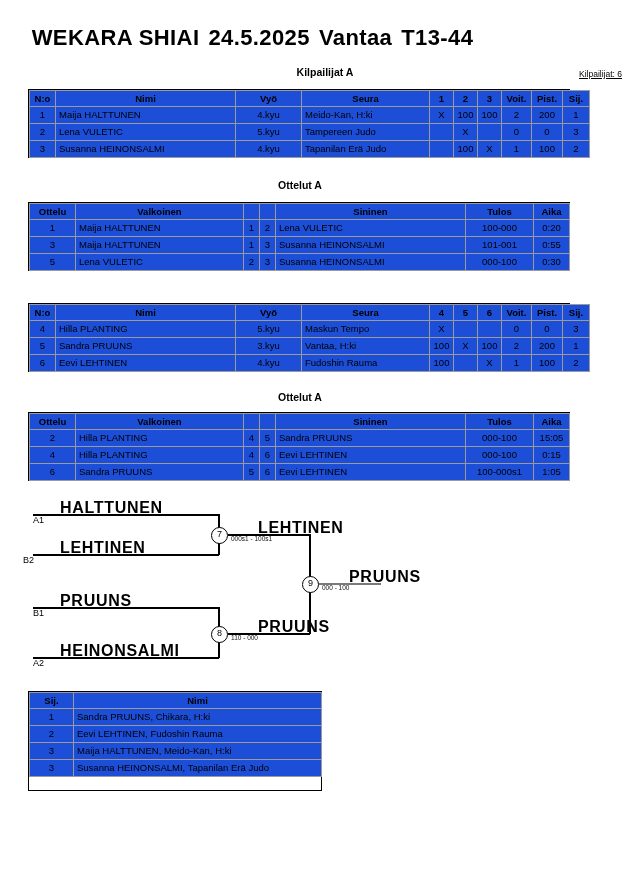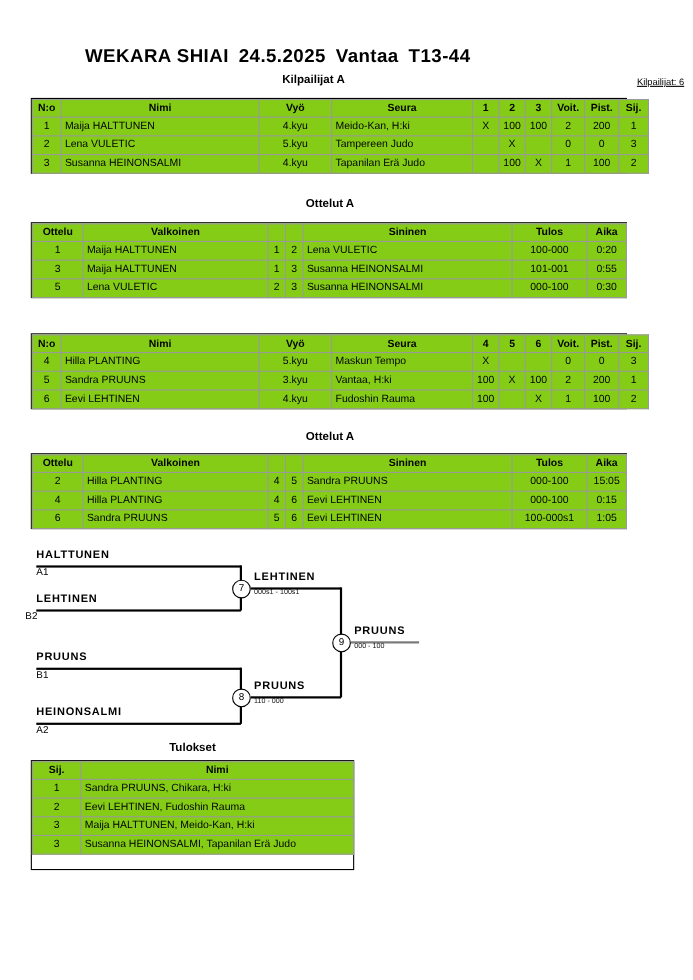--- a/index.html
+++ b/index.html
@@ -9,44 +9,44 @@
     font-family:"Liberation Sans", sans-serif;
     color:#000000;
     position:relative;
     overflow:hidden;
     -webkit-font-smoothing:none;
   }
   .page{position:relative;width:630px;height:891px;}
 
   
   .title{
-    position:absolute;left:0;top:41px;width:505px;
+    position:absolute;left:0;top:25px;width:505px;
     text-align:center;
-    font-size:17px;font-weight:bold;letter-spacing:0.4px;
+    font-size:22px;font-weight:bold;letter-spacing:0.4px;
   }
   .title .gap{display:inline-block;width:9px;}
   .entrants{
     position:absolute;right:8px;top:69px;
     font-size:8.5px;
     text-decoration:underline;
   }
 
   
   .caption{
     position:absolute;
     font-size:10.5px;font-weight:bold;
     text-align:center;
   }
 
   
   table.grid{
     position:absolute;
     border-collapse:collapse;
     font-size:9.5px;
-    background:#84cc16;
+    background:#1d4ed8;
     table-layout:fixed;
   }
   table.grid td,table.grid th{
     border:1px solid #9a9a9a;
     padding:0 3px;
     height:16px;
     line-height:16px;
     font-weight:normal;
     overflow:hidden;
     white-space:nowrap;
@@ -65,22 +65,22 @@
   .l{text-align:left;}
   .b{font-weight:bold;}
   .thick-l{border-left:1.6px solid #000 !important;}
 
   
   .bracket{position:absolute;left:0;top:495px;width:630px;height:175px;}
   .bline{position:absolute;background:#000;}
   .bh{height:1.5px;}
   .bv{width:1.5px;}
   .bname{
-    position:absolute;font-size:10px;font-weight:bold;
-    letter-spacing:0.7px;white-space:nowrap;
+    position:absolute;font-size:16px;font-weight:bold;
+    letter-spacing:0.7px;white-space:nowrap;margin-left:27px;
   }
   .bseed{
     position:absolute;font-size:9px;white-space:nowrap;
   }
   .bscore{
     position:absolute;font-size:6.5px;white-space:nowrap;color:#111;
   }
   .mnum{
     position:absolute;width:15px;height:15px;border-radius:50%;
     border:1.3px solid #000;background:#fff;
@@ -91,21 +91,21 @@
 </head>
 <body>
 
 <div class="page">
 
   <div class="title">
     <span>WEKARA SHIAI</span><span class="gap"></span><span>24.5.2025</span><span class="gap"></span><span>Vantaa</span><span class="gap"></span><span>T13-44</span>
   </div>
   <div class="entrants">Kilpailijat: 6</div>
 
-  <div class="caption" style="left:0;top:66px;width:570px;">Kilpailijat A</div>
+  <div class="caption" style="left:0;top:66px;width:570px;padding-left:40px;">Kilpailijat A</div>
   <div class="outerbox" style="left:28px;top:89px;width:542px;height:69px;"></div>
   <table class="grid" id="tbl-pool-a" style="left:29px;top:90px;width:540px;">
     <colgroup>
         <col style="width:26px">
         <col style="width:180px">
         <col style="width:66px">
         <col style="width:128px">
         <col style="width:24px">
         <col style="width:24px">
         <col style="width:24px">
@@ -376,21 +376,20 @@
     <div class="bscore" style="left:231px;top:139px;">110 - 000</div>
 
     <div class="bline bv" style="left:309px;top:39px;height:100px;"></div>
 
     <div class="mnum" style="left:302px;top:81px;">9</div>
     <div class="bname b" style="left:322px;top:73px;">PRUUNS</div>
     <div class="bline bh" style="left:319px;top:88px;width:62px;background:#7a7a7a;"></div>
     <div class="bscore" style="left:322px;top:89px;">000 - 100</div>
   </div>
 
-  <div class="caption" style="left:0;top:674px;width:350px;">Tulokset</div>
   <div class="outerbox" style="left:28px;top:691px;width:294px;height:100px;"></div>
   <table class="grid" id="tbl-results" style="left:29px;top:692px;width:292px;">
     <colgroup>
         <col style="width:44px">
         <col style="width:248px">
       </colgroup>
     <thead>
         <tr>
       <th class="c">Sij.</th>
       <th class="c">Nimi</th>

